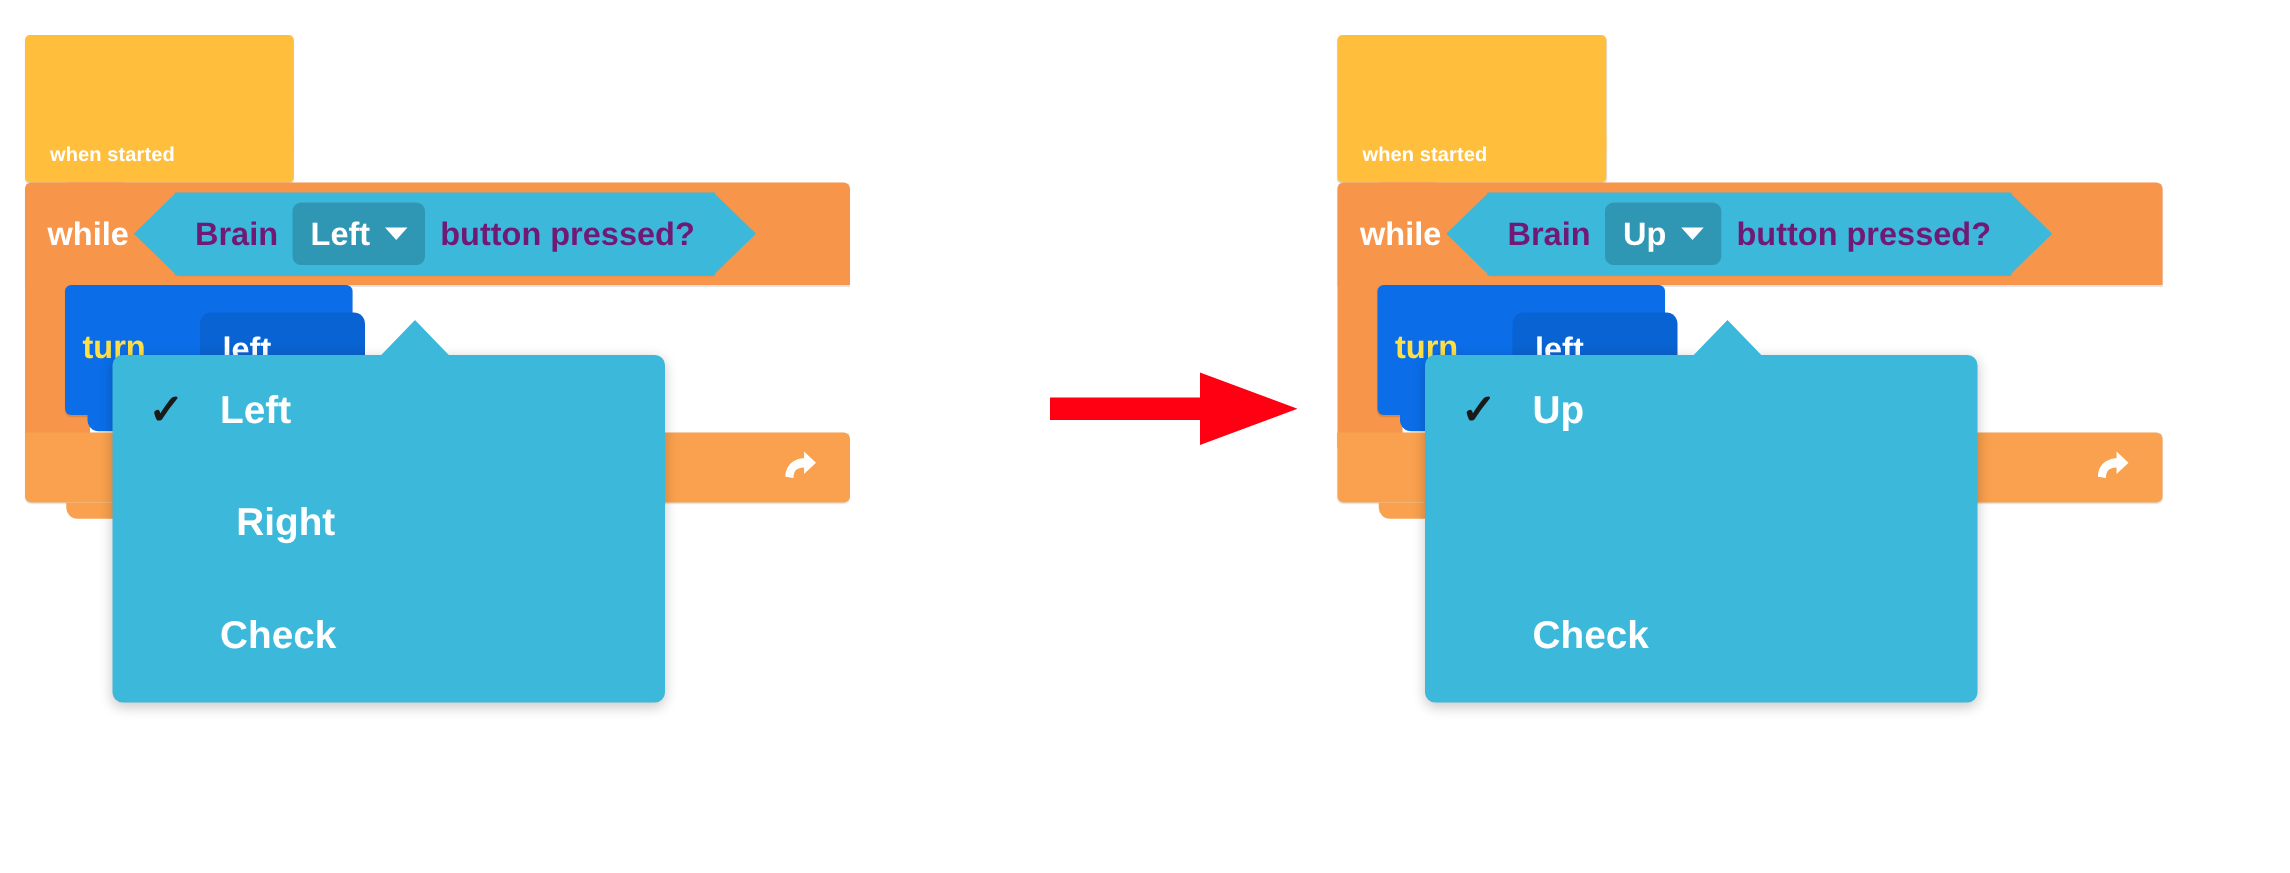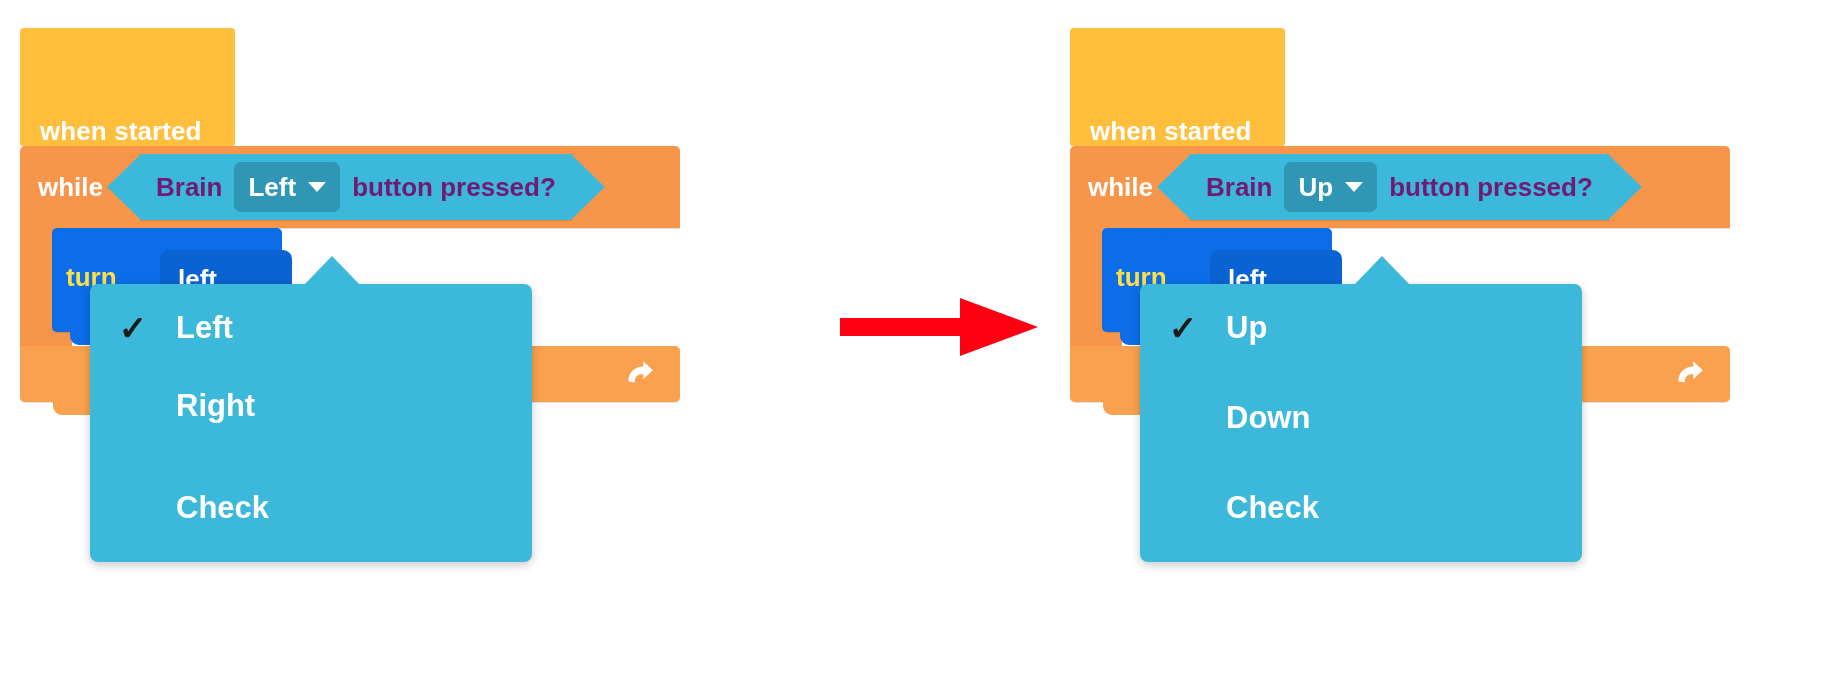--- a/index.html
+++ b/index.html
@@ -26,21 +26,21 @@
     box-shadow:0 1px 1px rgba(0,0,0,.15);
   }
   .hat-dome{
     position:absolute;left:20px;top:13px;
     width:195px;height:80px;
     background:#ffbf3d;
     border-radius:100px 100px 0 0 / 70px 70px 0 0;
   }
   .hat-label{
     position:absolute;left:20px;top:88px;
-    font-size:26px;font-weight:700;color:#ffffff;
+    font-size:16px;font-weight:700;color:#ffffff;
     letter-spacing:.1px;white-space:nowrap;
   }
 
   
   .cblock{position:absolute;left:20px;top:146px;width:660px;height:258px;}
   .c-top{
     position:absolute;left:0;top:0;width:660px;height:82px;
     background:#f7964a;border-radius:5px 5px 0 0;
     box-shadow:0 1px 1px rgba(0,0,0,.12);
   }
@@ -205,21 +205,21 @@
     </div>
 
     <div class="menu">
       <div class="menu-tail"></div>
 
       <div class="menu-item" style="top:14px;">
         <span class="check">✓</span>
         <span class="mlabel">Left</span>
       </div>
 
-      <div class="menu-item" style="top:92px;">
+      <div class="menu-item" style="top:104px;padding-left:13px;">
         <span class="check"></span>
         <span class="mlabel">Right</span>
       </div>
 
       <div class="menu-item" style="top:194px;">
         <span class="check"></span>
         <span class="mlabel">Check</span>
       </div>
     </div>
   </div>
@@ -272,24 +272,20 @@
     </div>
 
     <div class="menu">
       <div class="menu-tail"></div>
 
       <div class="menu-item" style="top:14px;">
         <span class="check">✓</span>
         <span class="mlabel">Up</span>
       </div>
 
-      <div class="menu-item" style="top:104px;">
-        <span class="check"></span>
-        <span class="mlabel">Down</span>
-      </div>
 
       <div class="menu-item" style="top:194px;">
         <span class="check"></span>
         <span class="mlabel">Check</span>
       </div>
     </div>
   </div>
 
 </div>
 

